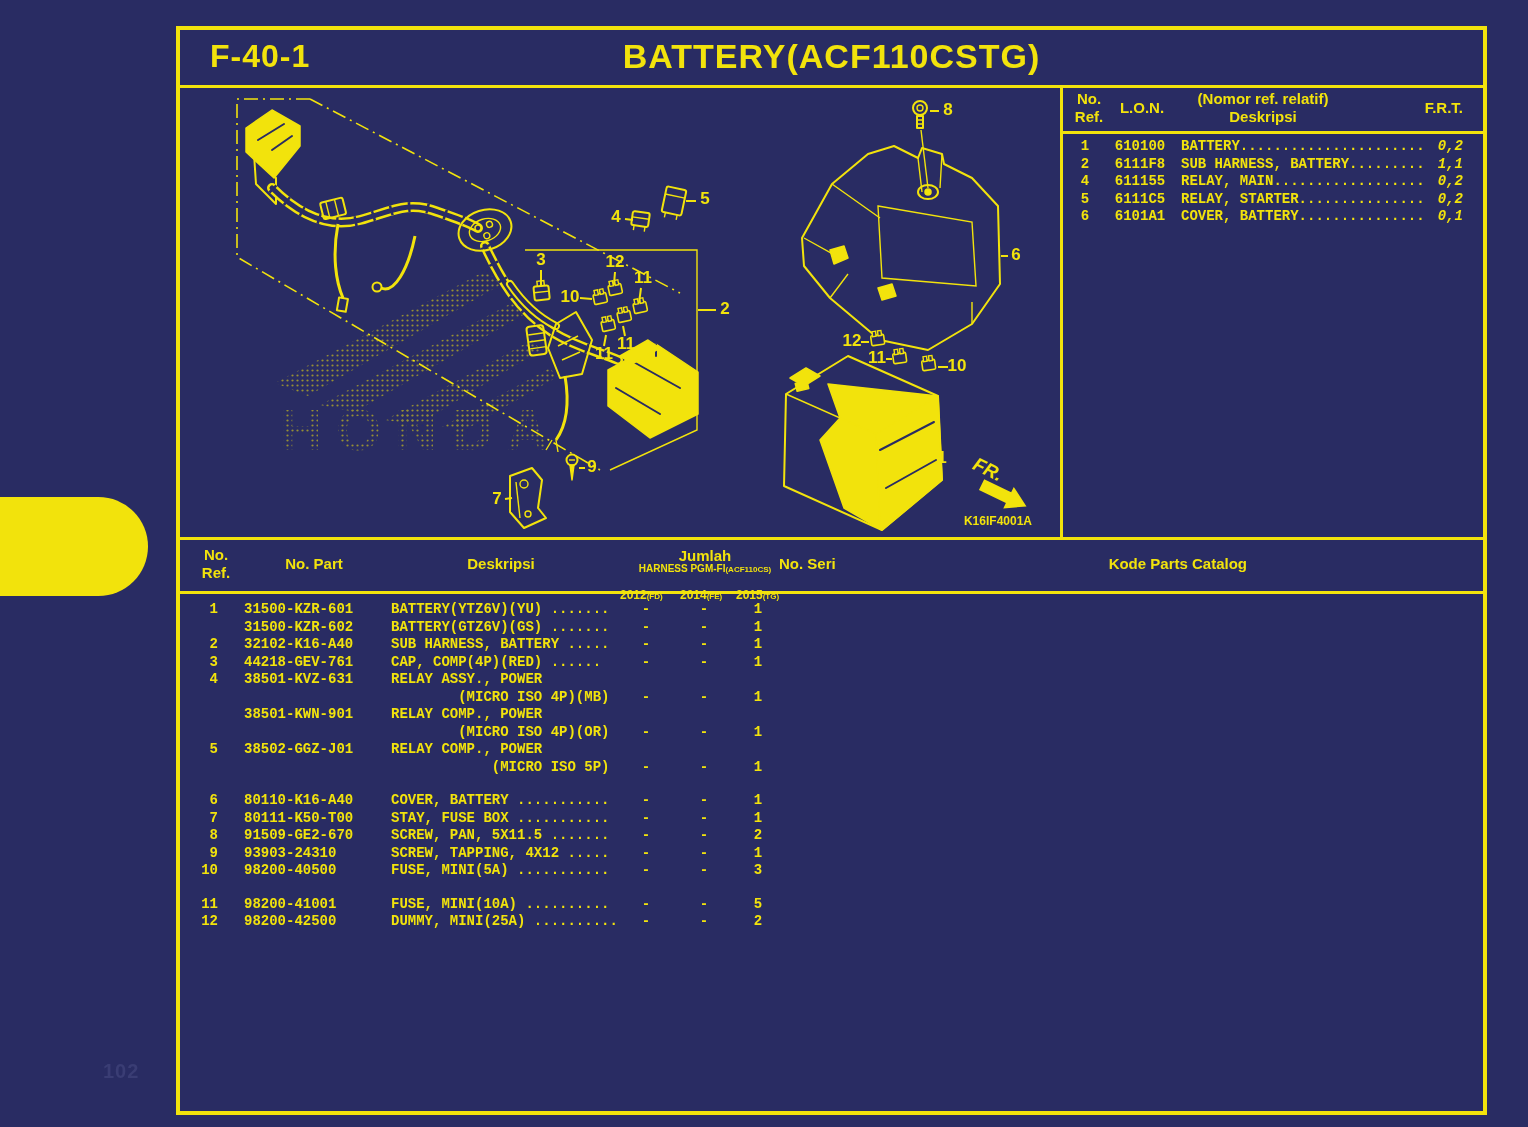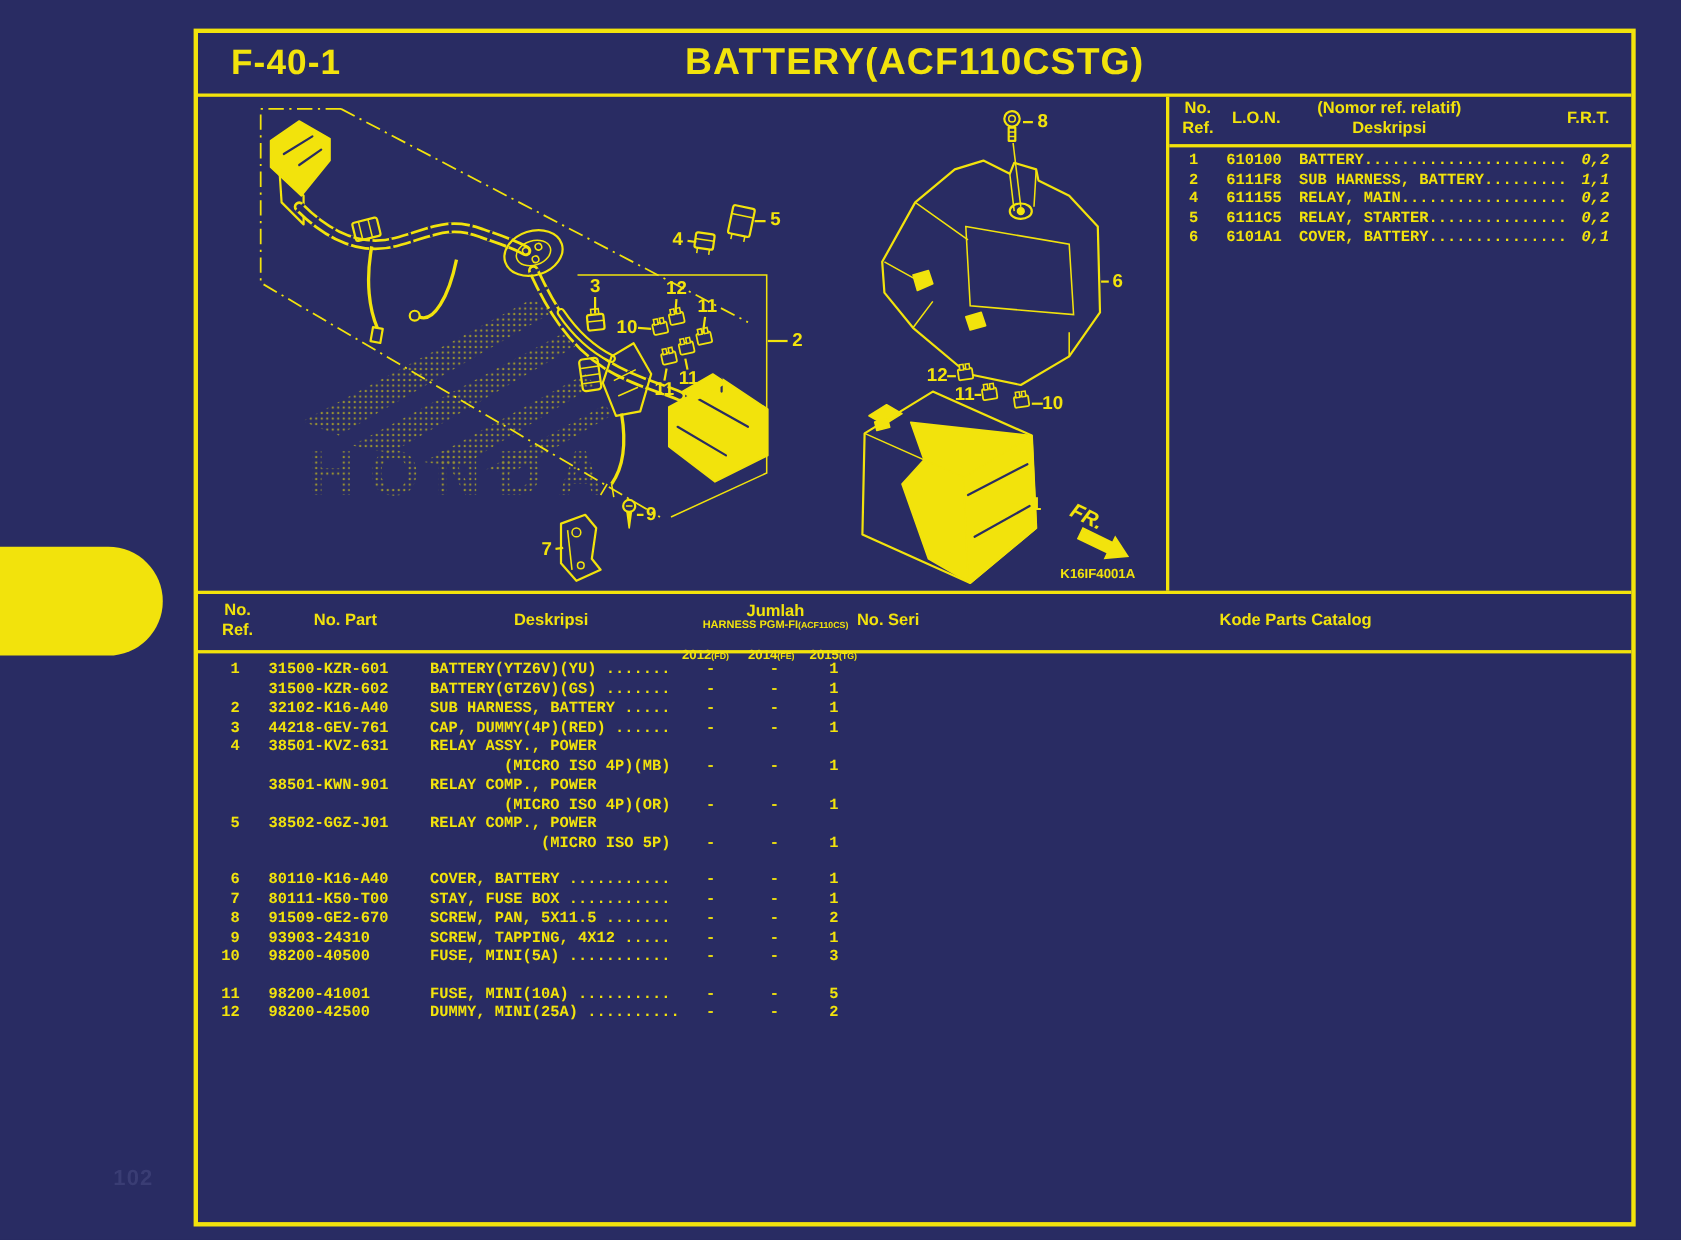--- a/index.html
+++ b/index.html
@@ -390,21 +390,21 @@
           <span class="pt-ref">2</span>
           <span class="pt-part">32102-K16-A40</span>
           <span class="pt-desc">SUB HARNESS, BATTERY .....</span>
           <span class="pt-q1">-</span>
           <span class="pt-q2">-</span>
           <span class="pt-q3">1</span>
         </div>
         <div class="pt-row">
           <span class="pt-ref">3</span>
           <span class="pt-part">44218-GEV-761</span>
-          <span class="pt-desc">CAP, DUMMY(4P)(RED) ......</span>
+          <span class="pt-desc">CAP, COMP(4P)(RED) ......</span>
           <span class="pt-q1">-</span>
           <span class="pt-q2">-</span>
           <span class="pt-q3">1</span>
         </div>
         <div class="pt-row">
           <span class="pt-ref">4</span>
           <span class="pt-part">38501-KVZ-631</span>
           <span class="pt-desc">RELAY ASSY., POWER</span>
           <span class="pt-q1"></span>
           <span class="pt-q2"></span>

